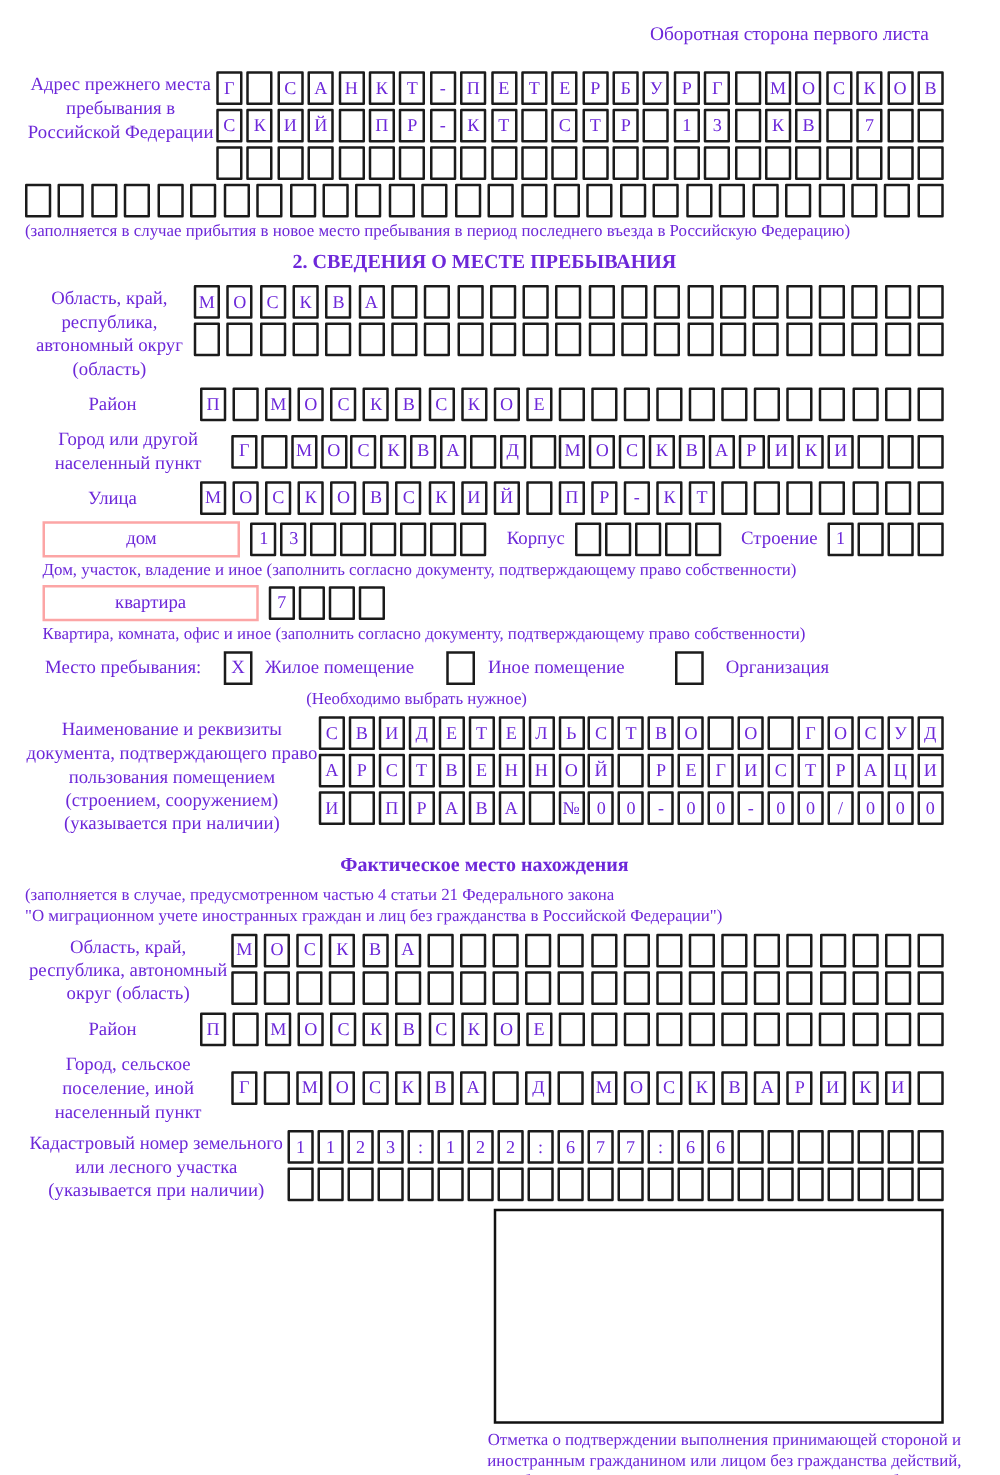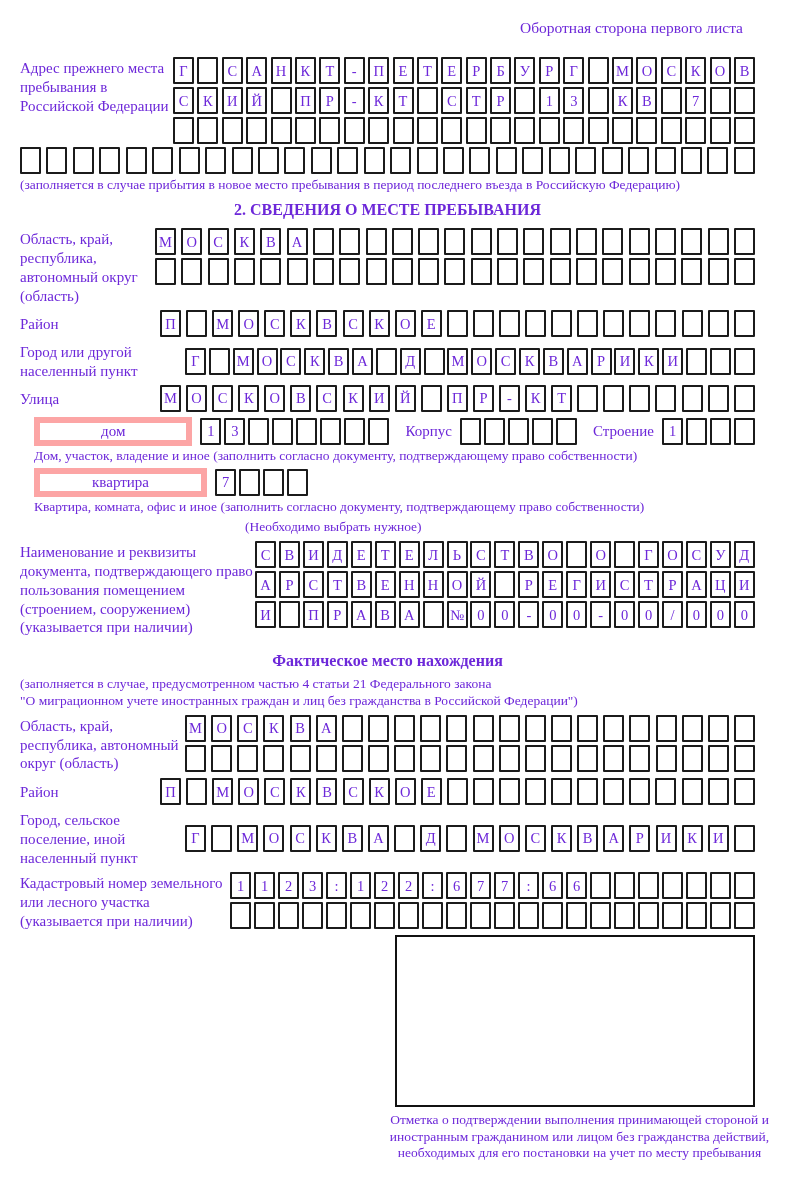--- a/index.html
+++ b/index.html
@@ -4,38 +4,38 @@
 <style>
   html,body { margin:0; padding:0; background:#fff; }
   .page {
     position:relative; width:800px; height:1180px; overflow:hidden;
     box-sizing:border-box; padding:10px 45px 0 20px;
     background:#fff; color:#6d28d9;
     font-family:"Liberation Serif", serif; font-size:15px; line-height:1.25;
   }
   .header-note { text-align:right; margin:8px 12px 0 0; font-size:15.5px; }
 
-  .form-row { display:flex; align-items:flex-start; }
+  .form-row { display:flex; align-items:flex-start;text-align:center; }
   .form-row.vcenter { align-items:center; }
   .lbl { flex:0 0 auto; font-size:15px; padding-top:2px; }
   .rows-col { flex:1 1 auto; display:flex; flex-direction:column; gap:3px; min-width:0; }
 
   .w153 { width:153px; } .w135 { width:135px; } .w140 { width:140px; }
   .w165 { width:165px; } .w235 { width:235px; } .w210 { width:210px; }
 
   .boxrow { display:flex; justify-content:space-between; width:100%; }
   .boxrow.compact { width:auto; justify-content:flex-start; gap:3px; }
   .cell {
     flex:0 0 21px; width:21px; height:27px; box-sizing:border-box;
     border:2px solid #1b1b1b; background:#fff; border-radius:1px;
     display:inline-flex; align-items:center; justify-content:center;
     font-size:14.5px; overflow:hidden;
   }
   .typebox {
-    box-sizing:border-box; height:29px; border:6px solid #fca5a5;
+    box-sizing:border-box; height:29px; border:2px solid #fca5a5;
     display:flex; align-items:center; justify-content:center; font-size:15px;
   }
   .checkbox {
     box-sizing:border-box; width:23px; height:27px; border:2px solid #1b1b1b;
     display:inline-flex; align-items:center; justify-content:center; font-size:15px;
   }
   .caption { font-size:13.5px; }
   .caption.center { text-align:left; }
   .section-title { text-align:center; font-weight:bold; font-size:16px; }
   .mt2{margin-top:2px}.mt3{margin-top:3px}.mt4{margin-top:4px}.mt5{margin-top:5px}
@@ -353,20 +353,29 @@
     <div class="typebox" style="width:173px;">квартира</div>
     <div class="boxrow compact gap8">
         <span class="cell">7</span>
         <span class="cell"></span>
         <span class="cell"></span>
         <span class="cell"></span>
       </div>
   </div>
   <div class="caption mt2 indent14">Квартира, комната, офис и иное (заполнить согласно документу, подтверждающему право собственности)</div>
 
+  <div class="form-row vcenter mt5">
+    <div class="lbl gap16" style="padding-top:0;">Место пребывания:</div>
+    <span class="checkbox" style="margin-left:18px;">X</span>
+    <span class="lbl" style="margin-left:10px;padding-top:0;">Жилое помещение</span>
+    <span class="checkbox" style="margin-left:26px;"></span>
+    <span class="lbl" style="margin-left:10px;padding-top:0;">Иное помещение</span>
+    <span class="checkbox" style="margin-left:40px;"></span>
+    <span class="lbl" style="margin-left:18px;padding-top:0;">Организация</span>
+  </div>
   <div class="caption mt3" style="margin-left:225px;">(Необходимо выбрать нужное)</div>
 
   <div class="form-row mt6">
     <div class="lbl w235">Наименование и реквизиты документа, подтверждающего право пользования помещением (строением, сооружением) (указывается при наличии)</div>
     <div class="rows-col">
       <div class="boxrow">
           <span class="cell">С</span>
           <span class="cell">В</span>
           <span class="cell">И</span>
           <span class="cell">Д</span>

